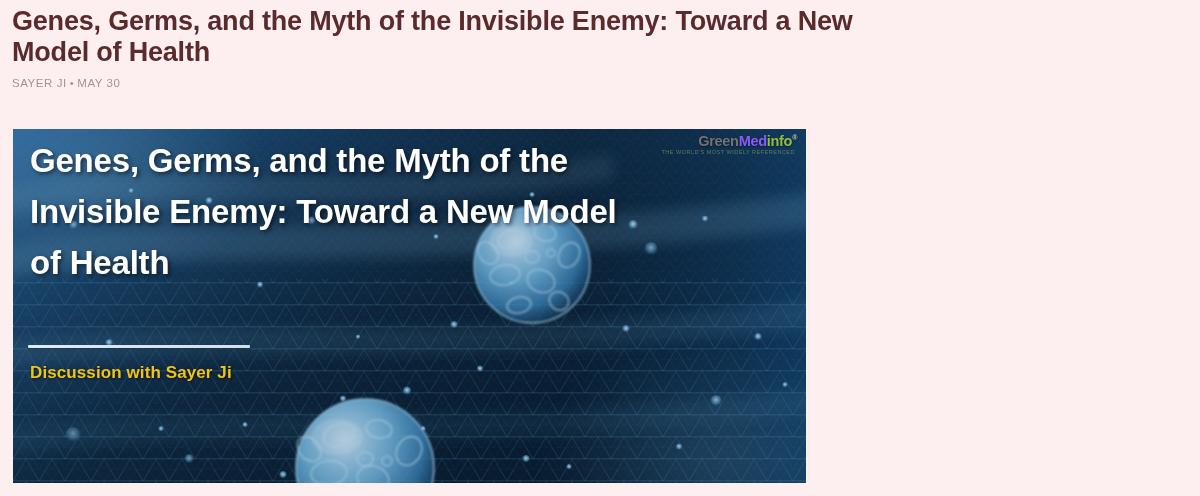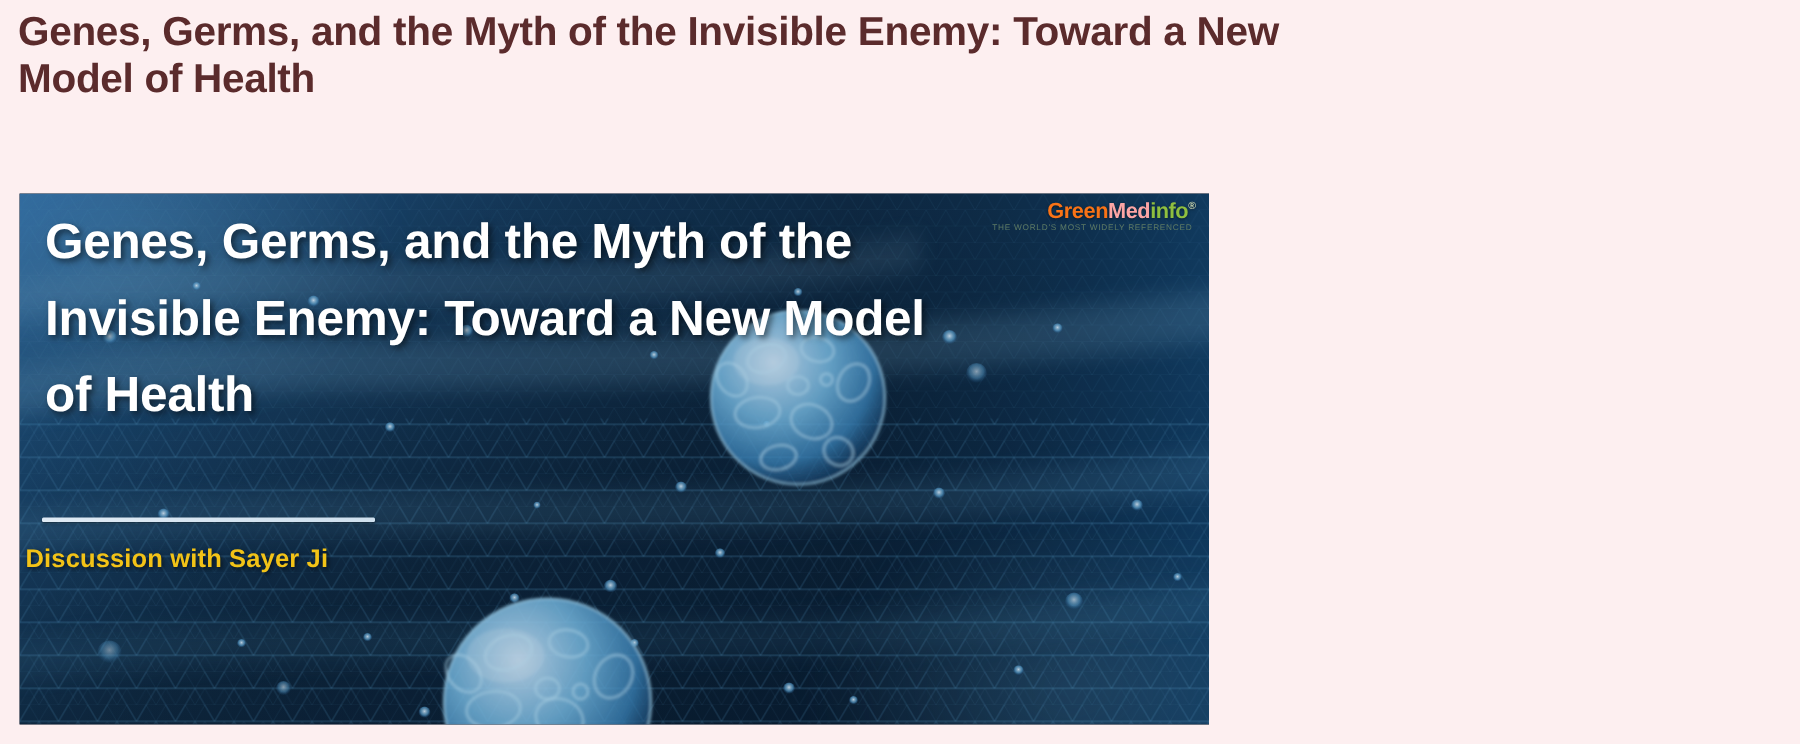--- a/index.html
+++ b/index.html
@@ -82,42 +82,42 @@
     left: 15px;
     top: 216px;
     width: 222px;
     height: 3px;
     background: linear-gradient(to right, #dfeaf4, #cfe0ee);
     box-shadow: 0 1px 2px rgba(0,0,0,0.45);
     border-radius: 1px;
   }
   .banner-subtitle {
     position: absolute;
-    left: 4px;
+    left: 17px;
     top: 234px;
     font-size: 17px;
     font-weight: 700;
     color: #f2c317;
     letter-spacing: 0.1px;
     text-shadow: 1px 1px 3px rgba(0,0,0,0.6);
   }
 
   
   .banner-logo {
     position: absolute;
     right: 9px;
     top: 4px;
     font-size: 14.5px;
     font-weight: 700;
     letter-spacing: -0.3px;
     white-space: nowrap;
     text-shadow: 0 1px 2px rgba(0,0,0,0.5);
   }
-  .logo-green { color: #f97316; }
-  .logo-med   { color: #fca5a5; margin-top: 36px; }
+  .logo-green { color: #737373; }
+  .logo-med   { color: #8b5cf6; margin-top: 36px; }
   .logo-info  { color: #8fbf3f; }
   .logo-tm {
     color: #c8d6b0;
     font-size: 7px;
     vertical-align: super;
     font-style: normal;
   }
   .logo-tagline {
     position: absolute;
     right: 11px;
@@ -127,20 +127,23 @@
     color: #5d7a64;
     white-space: nowrap;
   }
 </style>
 </head>
 <body>
 
 <div class="post-header">
   <h1 class="post-title">Genes, Germs, and the Myth of the Invisible Enemy: Toward a New Model of Health</h1>
 
+  <div class="post-meta">
+    <span>SAYER JI</span><span class="sep">•</span><span>MAY 30</span>
+  </div>
 </div>
 
 <div class="banner">
 
   <svg class="banner-canvas" viewBox="0 0 793 354" preserveAspectRatio="none">
     <defs>
       <linearGradient id="bgGrad" x1="0" y1="0" x2="1" y2="1">
         <stop offset="0%" stop-color="#2e6da8"></stop>
         <stop offset="22%" stop-color="#1d4b74"></stop>
         <stop offset="52%" stop-color="#102a42"></stop>

